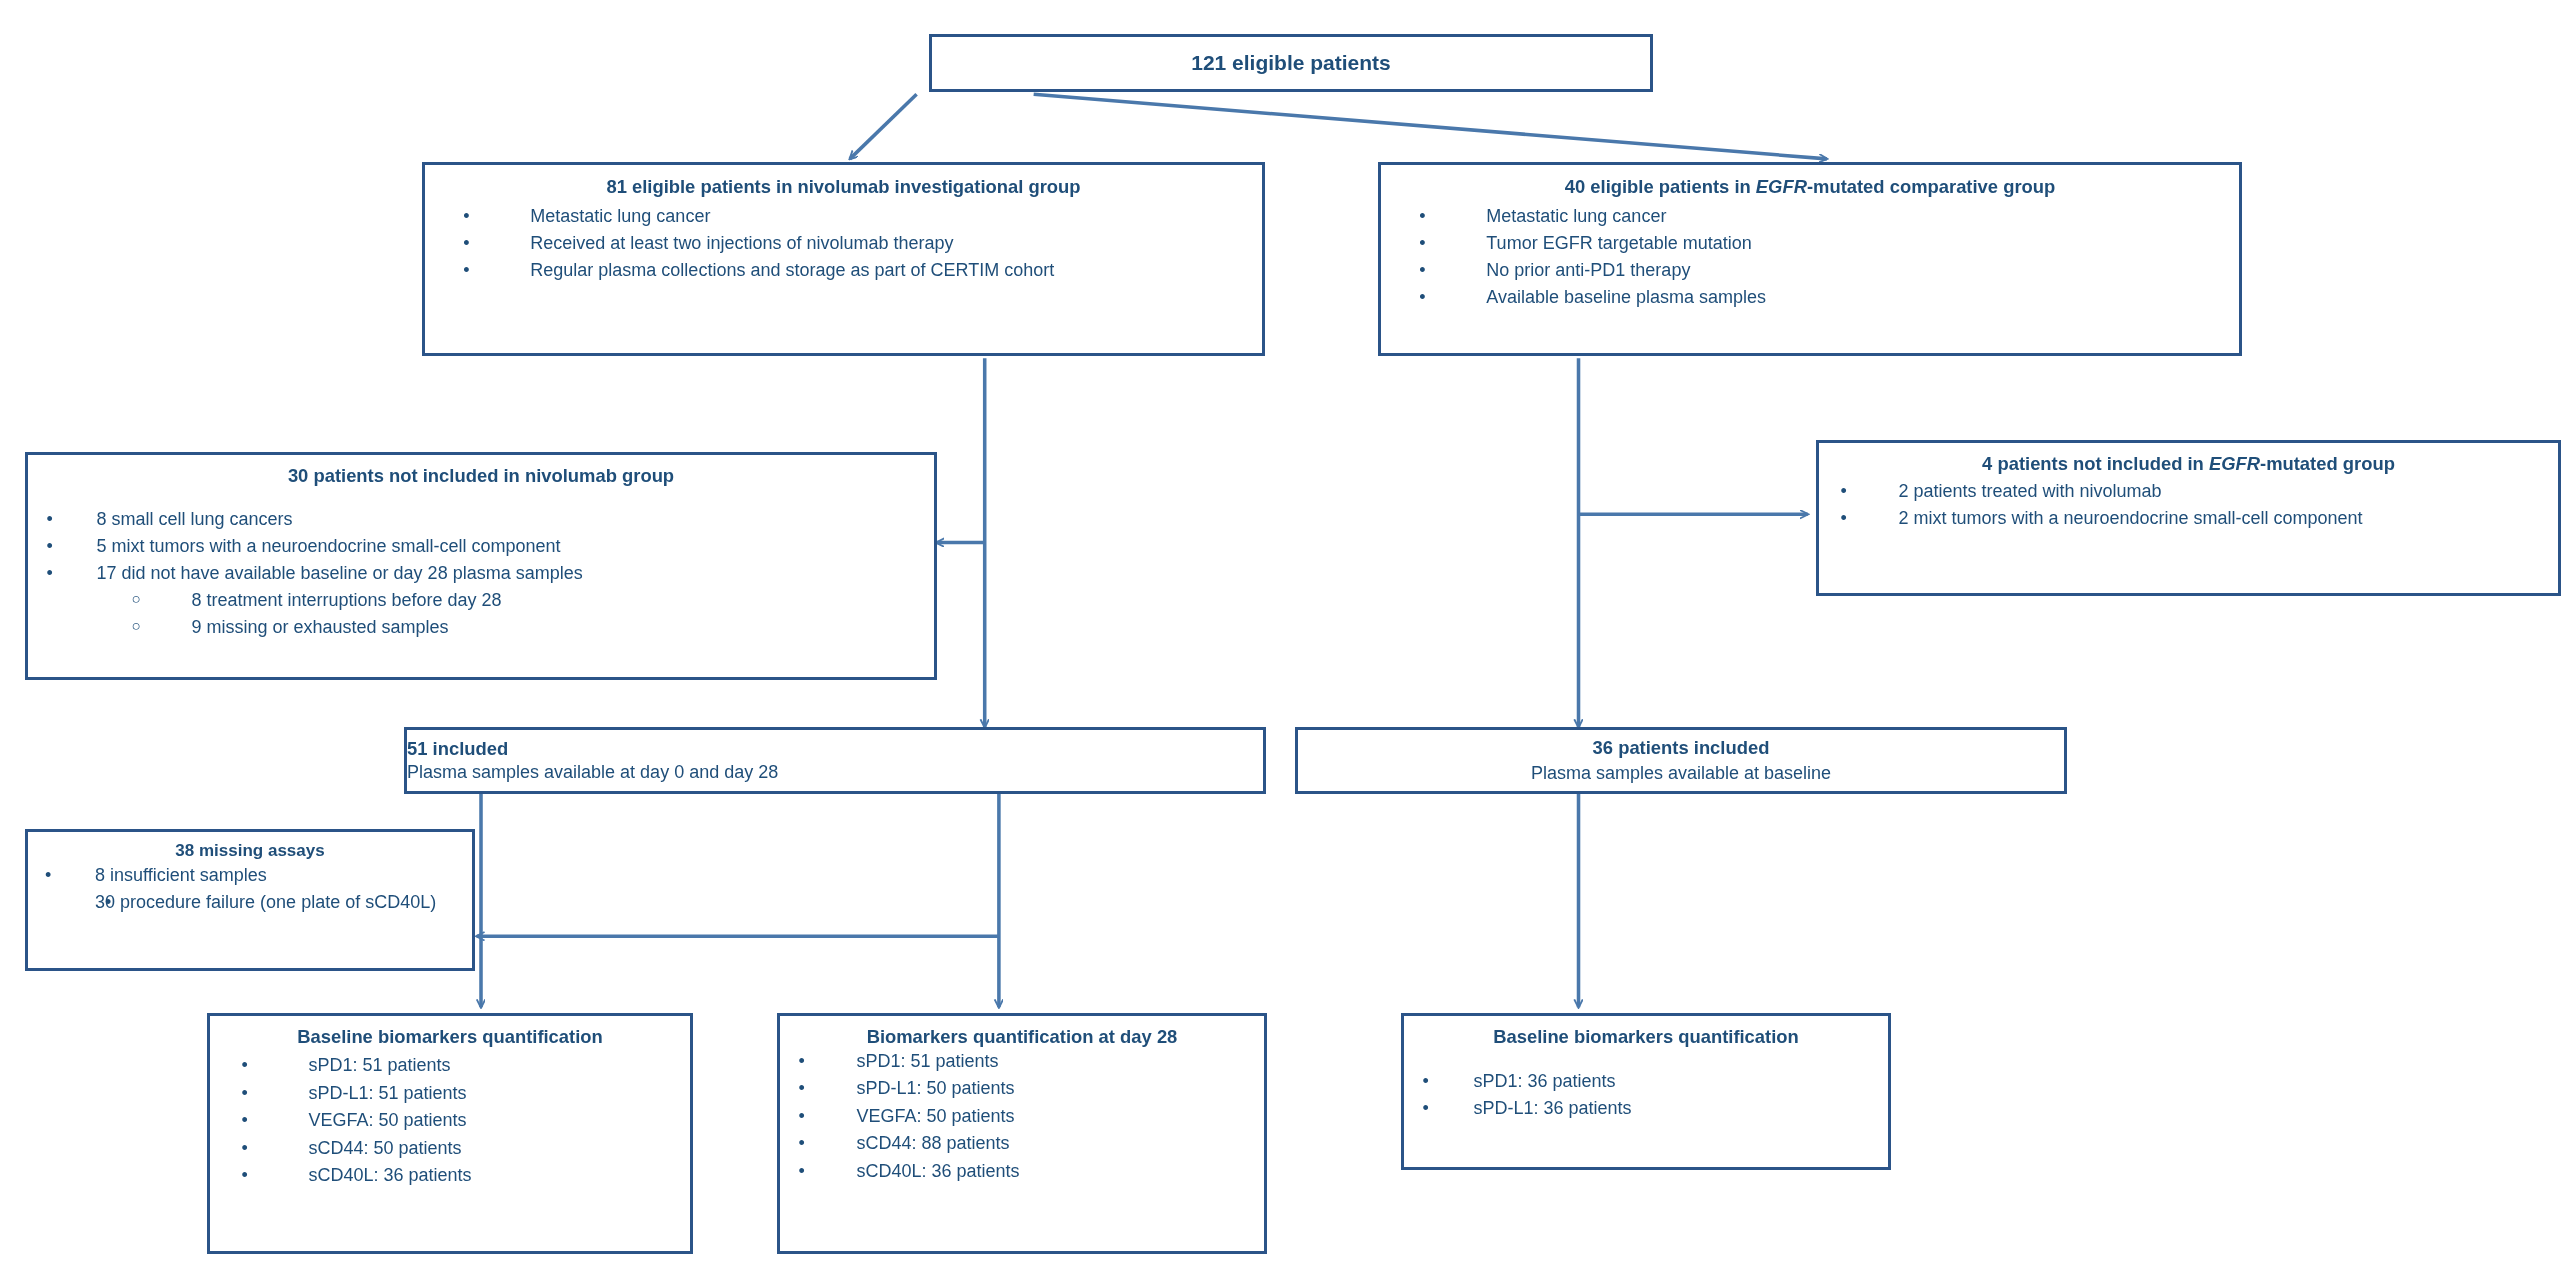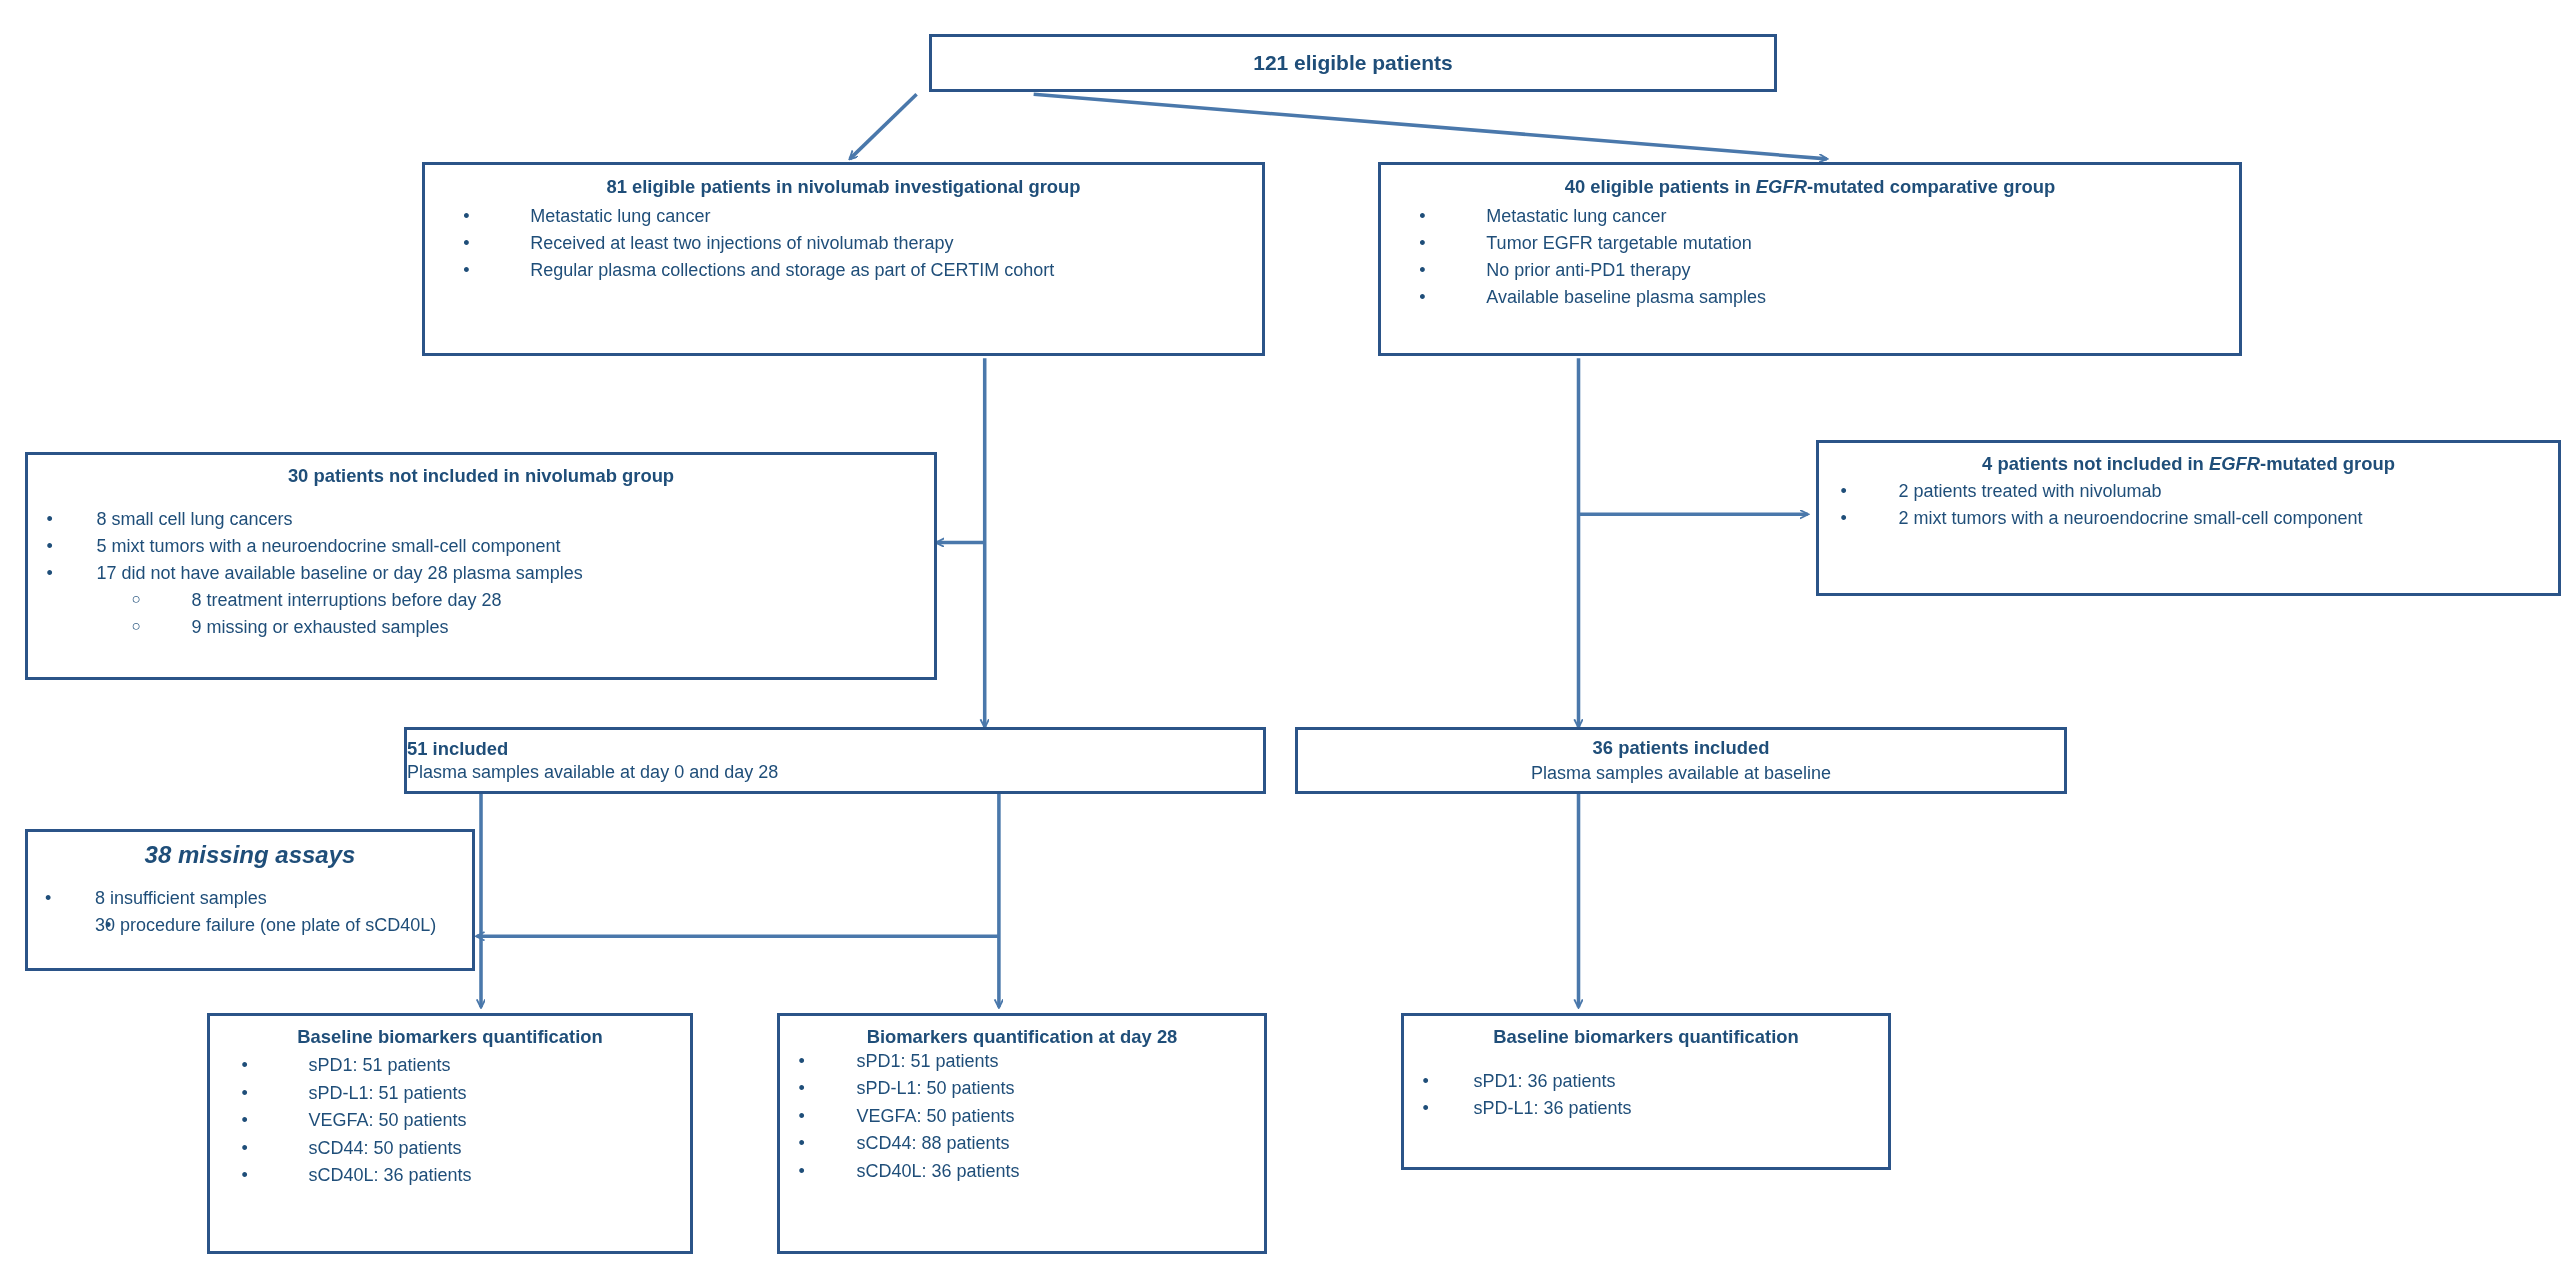--- a/index.html
+++ b/index.html
@@ -105,21 +105,21 @@
 
     <line x1="678" y1="1118" x2="678" y2="1420" stroke="#4a78ab" stroke-width="5" marker-end="url(#arrhead)"></line>
 
     <line x1="1408" y1="1118" x2="1408" y2="1420" stroke="#4a78ab" stroke-width="5" marker-end="url(#arrhead)"></line>
 
     <line x1="1408" y1="1320" x2="672" y2="1320" stroke="#4a78ab" stroke-width="5" marker-end="url(#arrhead)"></line>
 
     <line x1="2225" y1="1118" x2="2225" y2="1420" stroke="#4a78ab" stroke-width="5" marker-end="url(#arrhead)"></line>
   </svg>
 
-  <div class="box" style="left:929px; top:34px; width:848px; height:58px;
+  <div class="box" style="left:929px; top:34px; width:724px; height:58px;
               display:flex; align-items:center; justify-content:center;">
     <div class="box-title" style="font-size:21px;">121 eligible patients</div>
   </div>
 
   <div class="box" style="left:422px; top:162px; width:843px; height:194px; padding:11.4px 12.8px 7px 12.8px;">
     <div class="box-title" style="font-size:18.4px; margin-bottom:5.7px;">81 eligible patients in nivolumab investigational group</div>
     <ul class="blist" style="font-size:18px; line-height:1.42; padding-left:25.5px;">
       <li style="padding-left:67px; margin-bottom:1.4px;">
         <span class="bul">•</span>
         <span class="txt">Metastatic lung cancer</span>
@@ -209,21 +209,21 @@
     <div class="box-sub" style="font-size:18px; margin-top:2.8px;">Plasma samples available at day 0 and day 28</div>
   </div>
 
   <div class="box" style="left:1295px; top:727px; width:772px; height:67px;
               display:flex; flex-direction:column; align-items:center; justify-content:center;">
     <div class="box-title" style="font-size:18.4px;">36 patients included</div>
     <div class="box-sub" style="font-size:18px; margin-top:4px;">Plasma samples available at baseline</div>
   </div>
 
   <div class="box" style="left:25px; top:829px; width:450px; height:142px; padding:8.5px 10px 5.7px 10px;">
-    <div class="box-title" style="font-size:24px; margin-bottom:16px;font-style:italic;">38 missing assays</div>
+    <div class="box-title" style="font-size:17px; margin-bottom:1px;">38 missing assays</div>
     <ul class="blist nohang" style="font-size:18px; line-height:1.45; padding-left:7px;">
       <li style="padding-left:50px; margin-bottom:1.4px;">
         <span class="bul">•</span>
         <span class="txt">8 insufficient  samples</span>
       </li>
       <li style="padding-left:0; text-indent:50px;">
         <span class="bul" style="left:10px;">•</span>
         <span class="txt">30 procedure failure (one plate of sCD40L)</span>
       </li>
     </ul>

